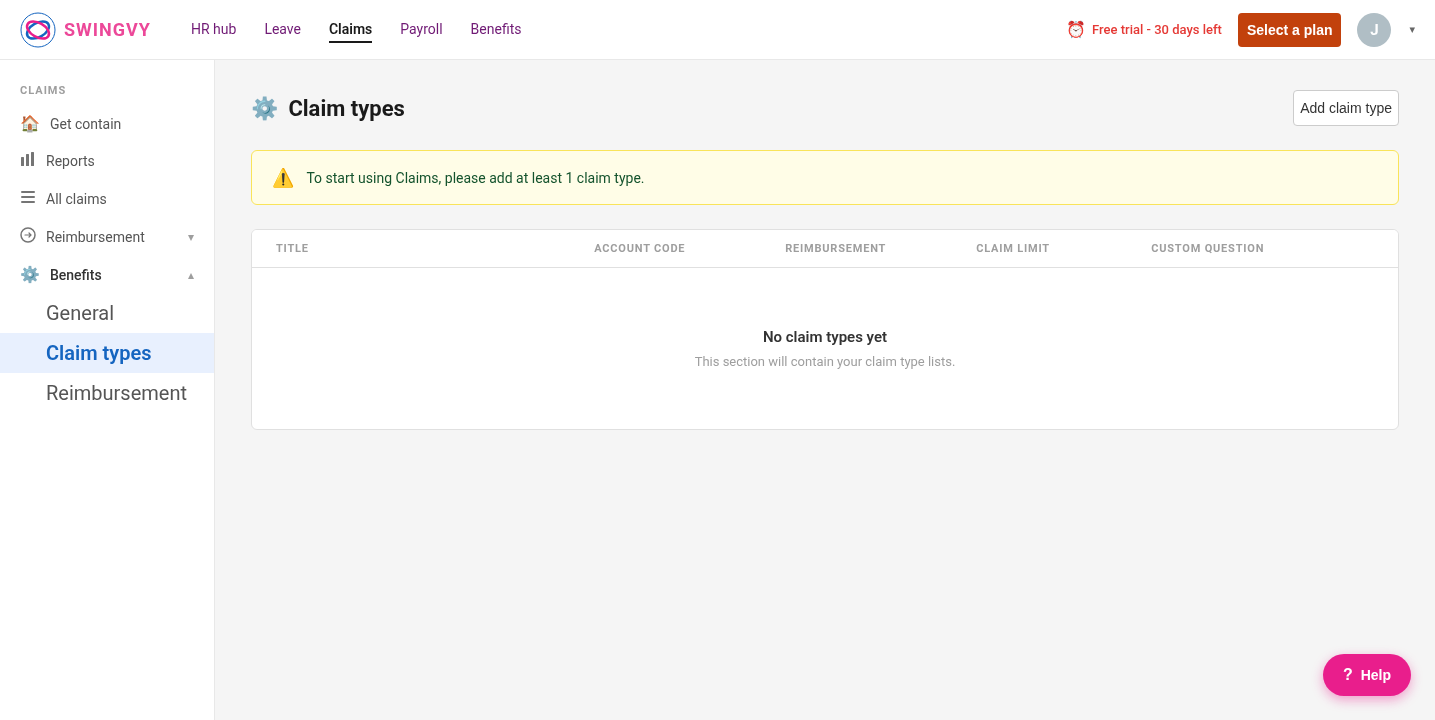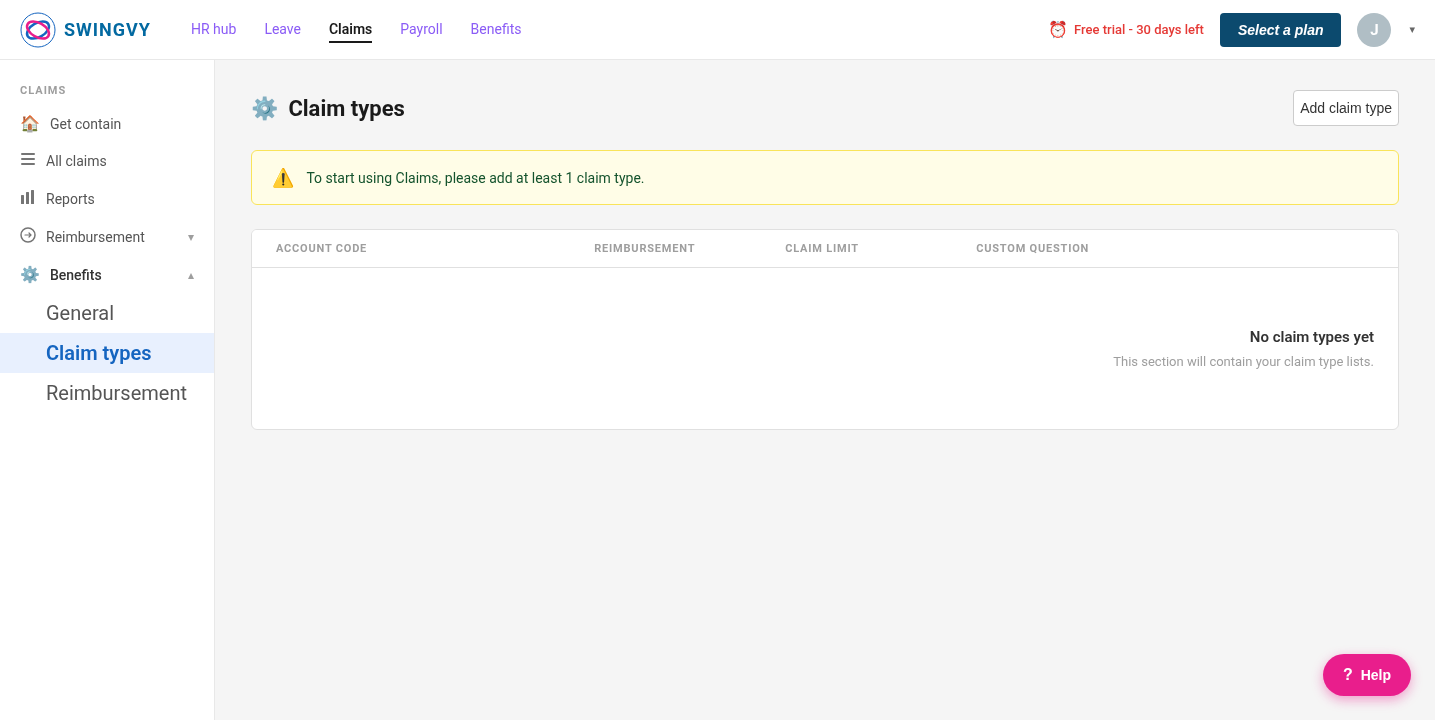--- a/index.html
+++ b/index.html
@@ -6,30 +6,30 @@
     body { font-family: -apple-system, BlinkMacSystemFont, 'Segoe UI', Roboto, sans-serif; background: #f5f5f5; color: #333; height: 720px; overflow: hidden; }
 
     
     .topnav {
       display: flex; align-items: center; background: #fff;
       height: 60px; padding: 0 20px; border-bottom: 1px solid #e8e8e8;
       position: fixed; top: 0; left: 0; right: 0; z-index: 100;
     }
     .logo { display: flex; align-items: center; gap: 8px; margin-right: 40px; }
     .logo-icon { width: 36px; height: 36px; }
-    .logo-text { font-size: 18px; font-weight: 700; color: #0369a1; letter-spacing: 1px; }
+    .logo-text { font-size: 18px; font-weight: 700; color: #ec4899; letter-spacing: 1px; }
     .nav-links { display: flex; gap: 28px; flex: 1; }
-    .nav-link { font-size: 14px; color: #8b5cf6; text-decoration: none; cursor: pointer; padding: 4px 0; }
+    .nav-link { font-size: 14px; color: #701a75; text-decoration: none; cursor: pointer; padding: 4px 0; }
     .nav-link.active { color: #1a1a1a; font-weight: 600; border-bottom: 2px solid #1a1a1a; }
     .nav-right { display: flex; align-items: center; gap: 16px; }
     .trial-badge { display: flex; align-items: center; gap: 6px; color: #e53935; font-size: 13px; font-weight: 500; }
     .trial-icon { font-size: 16px; }
     .select-plan-btn {
-      background: #0c4a6e; color: #fff; border: none; border-radius: 4px;
-      padding: 9px 18px; font-size: 14px; font-weight: 600; cursor: pointer; font-style: italic;
+      background: #c2410c; color: #fff; border: none; border-radius: 4px;
+      padding: 9px 9px; font-size: 14px; font-weight: 600; cursor: pointer;
     }
     .avatar {
       width: 34px; height: 34px; border-radius: 50%; background: #b0bec5;
       display: flex; align-items: center; justify-content: center;
       font-size: 15px; font-weight: 700; color: #fff; cursor: pointer;
     }
     .avatar-dropdown { font-size: 11px; color: #666; cursor: pointer; margin-left: 2px; }
 
     
     .layout { display: flex; margin-top: 60px; height: calc(720px - 60px); }
@@ -83,21 +83,21 @@
 
     
     .table-container { background: #fff; border: 1px solid #e0e0e0; border-radius: 6px; overflow: hidden; }
     .table-header {
       display: grid;
       grid-template-columns: 2fr 1.2fr 1.2fr 1.1fr 1.4fr;
       padding: 12px 24px; border-bottom: 1px solid #e0e0e0;
       background: #fff;
     }
     .th { font-size: 11px; font-weight: 700; color: #9e9e9e; letter-spacing: 0.8px; text-transform: uppercase; }
-    .table-empty { padding: 60px 24px; text-align: right; }
+    .table-empty { padding: 60px 24px; text-align: center; }
     .empty-title { font-size: 15px; font-weight: 600; color: #333; margin-bottom: 8px; }
     .empty-subtitle { font-size: 13px; color: #9e9e9e; }
 
     
     .help-btn {
       position: fixed; bottom: 24px; right: 24px;
       background: #e91e8c; color: #fff; border: none; border-radius: 50px;
       padding: 12px 20px; font-size: 14px; font-weight: 600; cursor: pointer;
       display: flex; align-items: center; gap: 8px; box-shadow: 0 4px 12px rgba(233,30,140,0.4);
     }
@@ -141,37 +141,37 @@
     <div class="sidebar-section-label">CLAIMS</div>
 
     <div class="sidebar-item">
       <span class="sidebar-item-icon">🏠</span>
       <span>Get contain</span>
     </div>
 
     <div class="sidebar-item">
       <span class="sidebar-item-icon">
         <svg width="16" height="16" viewBox="0 0 16 16" fill="none">
+          <rect x="1" y="6" width="3" height="9" rx="0.5" fill="#757575"></rect>
+          <rect x="6" y="3" width="3" height="12" rx="0.5" fill="#757575"></rect>
+          <rect x="11" y="1" width="3" height="14" rx="0.5" fill="#757575"></rect>
+        </svg>
+      </span>
+      <span>Reports</span>
+    </div>
+
+    <div class="sidebar-item">
+      <span class="sidebar-item-icon">
+        <svg width="16" height="16" viewBox="0 0 16 16" fill="none">
           <rect x="1" y="2" width="14" height="2" rx="1" fill="#757575"></rect>
           <rect x="1" y="7" width="14" height="2" rx="1" fill="#757575"></rect>
           <rect x="1" y="12" width="14" height="2" rx="1" fill="#757575"></rect>
         </svg>
       </span>
       <span>All claims</span>
-    </div>
-
-    <div class="sidebar-item">
-      <span class="sidebar-item-icon">
-        <svg width="16" height="16" viewBox="0 0 16 16" fill="none">
-          <rect x="1" y="6" width="3" height="9" rx="0.5" fill="#757575"></rect>
-          <rect x="6" y="3" width="3" height="12" rx="0.5" fill="#757575"></rect>
-          <rect x="11" y="1" width="3" height="14" rx="0.5" fill="#757575"></rect>
-        </svg>
-      </span>
-      <span>Reports</span>
     </div>
 
     <div class="sidebar-item-with-arrow">
       <div class="sidebar-item-inner">
         <span class="sidebar-item-icon">
           <svg width="16" height="16" viewBox="0 0 16 16" fill="none">
             <circle cx="8" cy="8" r="7" stroke="#757575" stroke-width="1.5"></circle>
             <path d="M5 8h6M9 6l2 2-2 2" stroke="#757575" stroke-width="1.2" stroke-linecap="round"></path>
           </svg>
         </span>
@@ -209,20 +209,21 @@
       <button class="add-btn">Add claim type</button>
     </div>
 
     <div class="warning-banner">
       <span class="warning-icon">⚠️</span>
       <span class="warning-text">To start using Claims, please add at least 1 claim type.</span>
     </div>
 
     <div class="table-container">
       <div class="table-header">
+        <div class="th">TITLE</div>
         <div class="th">ACCOUNT CODE</div>
         <div class="th">REIMBURSEMENT</div>
         <div class="th">CLAIM LIMIT</div>
         <div class="th">CUSTOM QUESTION</div>
       </div>
       <div class="table-empty">
         <div class="empty-title">No claim types yet</div>
         <div class="empty-subtitle">This section will contain your claim type lists.</div>
       </div>
     </div>

